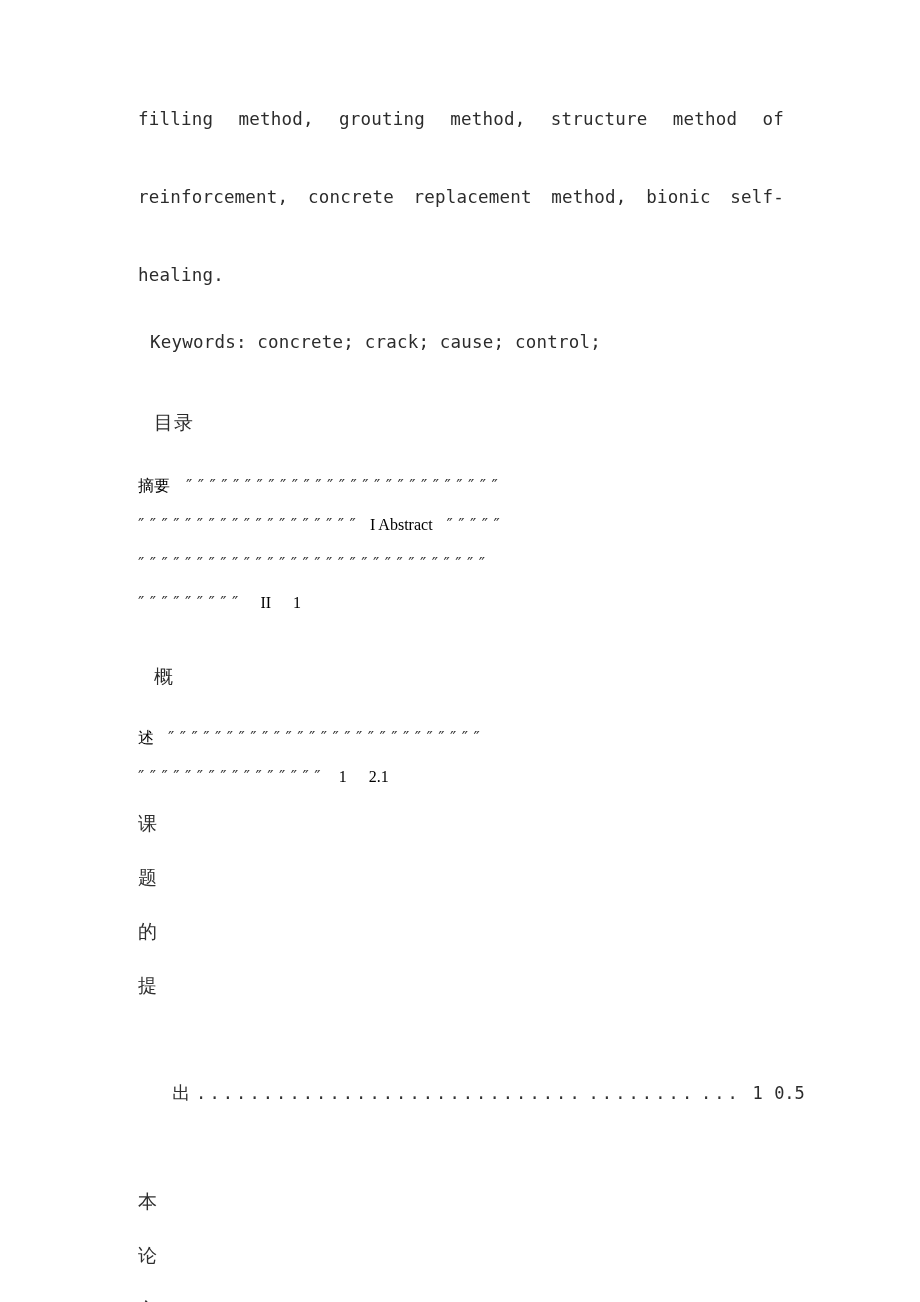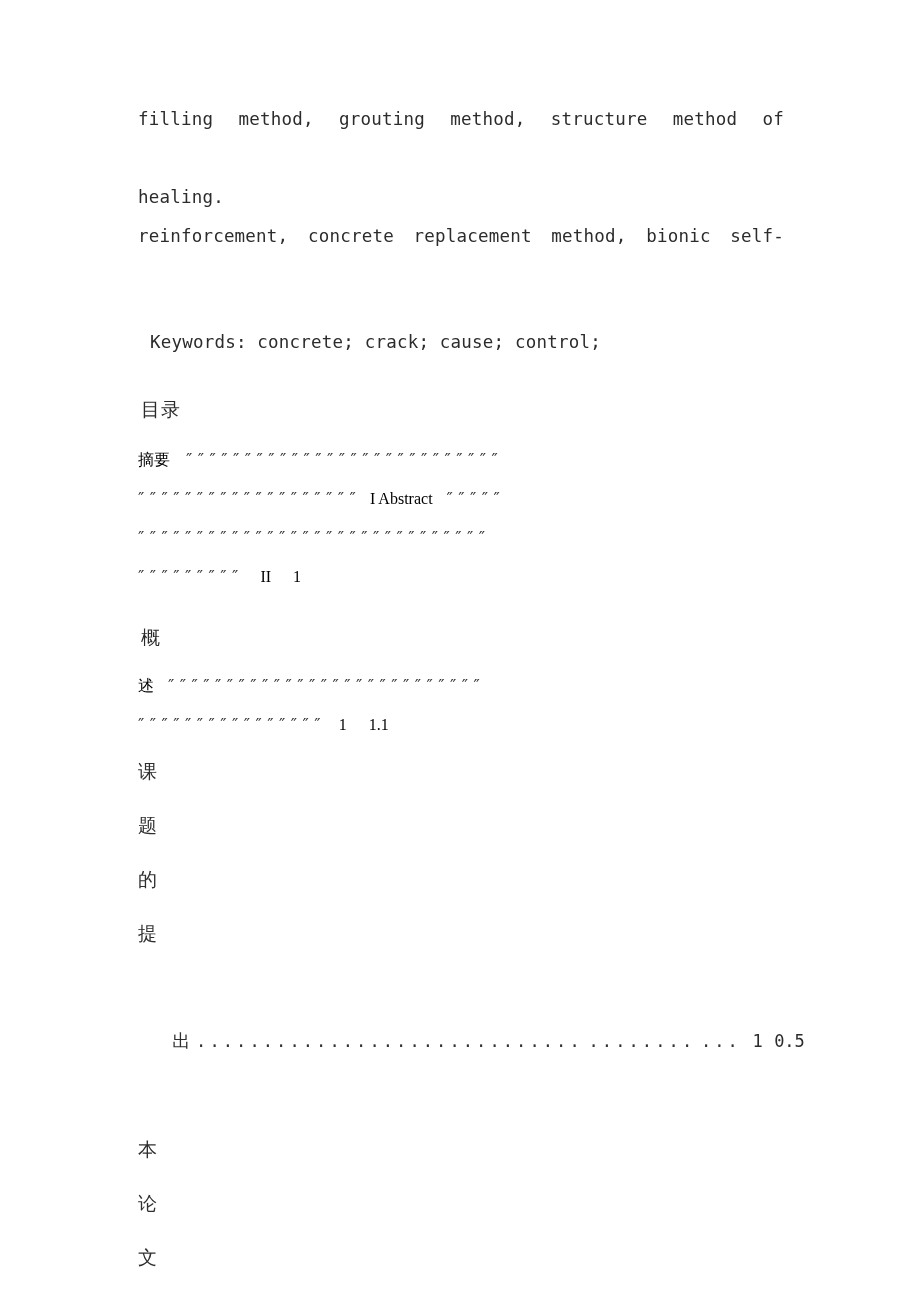--- a/index.html
+++ b/index.html
@@ -57,21 +57,21 @@
     margin: 12px;
     white-space: pre;
   }
 
   
   .toc-heading {
     font-family: "DejaVu Serif", "Liberation Serif", serif;
     font-size: 19px;
     color: #2b2b2b;
     line-height: 40px;
-    margin: 3px;
+    margin: 16px;
     letter-spacing: 1px;
   }
 
   .row-flex {
     display: flex;
     align-items: flex-end;
     line-height: 39px;
   }
   .row-flex .grow { flex: 1 1 auto; display: flex; justify-content: space-between; }
   .row-flex .lead-cell { font-family: "DejaVu Serif", "Liberation Serif", serif; font-size: 17px; color: #3a3a3a; }
@@ -106,22 +106,22 @@
 </style>
 </head>
 <body>
 
 <div class="page">
   <div class="content">
 
     <div class="spacer-16" style="height:100px;"></div>
 
     <p class="para-en force-justify">filling method, grouting method, structure method of</p>
+    <p class="para-en force-justify">reinforcement, concrete replacement method, bionic self-</p>
     <p class="para-en">healing.</p>
-    <p class="para-en force-justify">reinforcement, concrete replacement method, bionic self-</p>
 
     <div class="spacer-16"></div>
 
     <p class="keywords">Keywords: concrete; crack; cause; control;</p>
 
     <div class="spacer-12"></div>
 
     <p class="toc-heading">目录</p>
 
     <div class="spacer-8"></div>
@@ -160,21 +160,21 @@
       <span class="cjk">述</span>
       <span style="width:14px;"></span>
       <span class="lead-cell grow" style="display:block;flex:1 1 auto;">″ ″ ″ ″ ″ ″ ″ ″ ″ ″ ″ ″ ″ ″ ″ ″ ″ ″ ″ ″ ″ ″ ″ ″ ″ ″ ″</span>
     </div>
 
     <div class="row-flex">
       <span class="lead-cell">″ ″ ″ ″ ″ ″ ″ ″ ″ ″ ″ ″ ″ ″ ″ ″</span>
       <span style="width:18px;"></span>
       <span class="pg">1</span>
       <span style="width:22px;"></span>
-      <span class="pg">1.1</span>
+      <span class="pg">2.1</span>
     </div>
 
     <p class="single-char">课</p>
     <p class="single-char">题</p>
     <p class="single-char">的</p>
     <p class="single-char">提</p>
 
     <div class="dotline">
       <span class="cjk">出</span><span> </span><span class="dots">.............................</span><span> </span><span class="dots">........</span><span> </span><span class="dots">...</span><span>  </span><span class="pg">1</span><span>  </span><span class="pg">0.5</span>
     </div>

